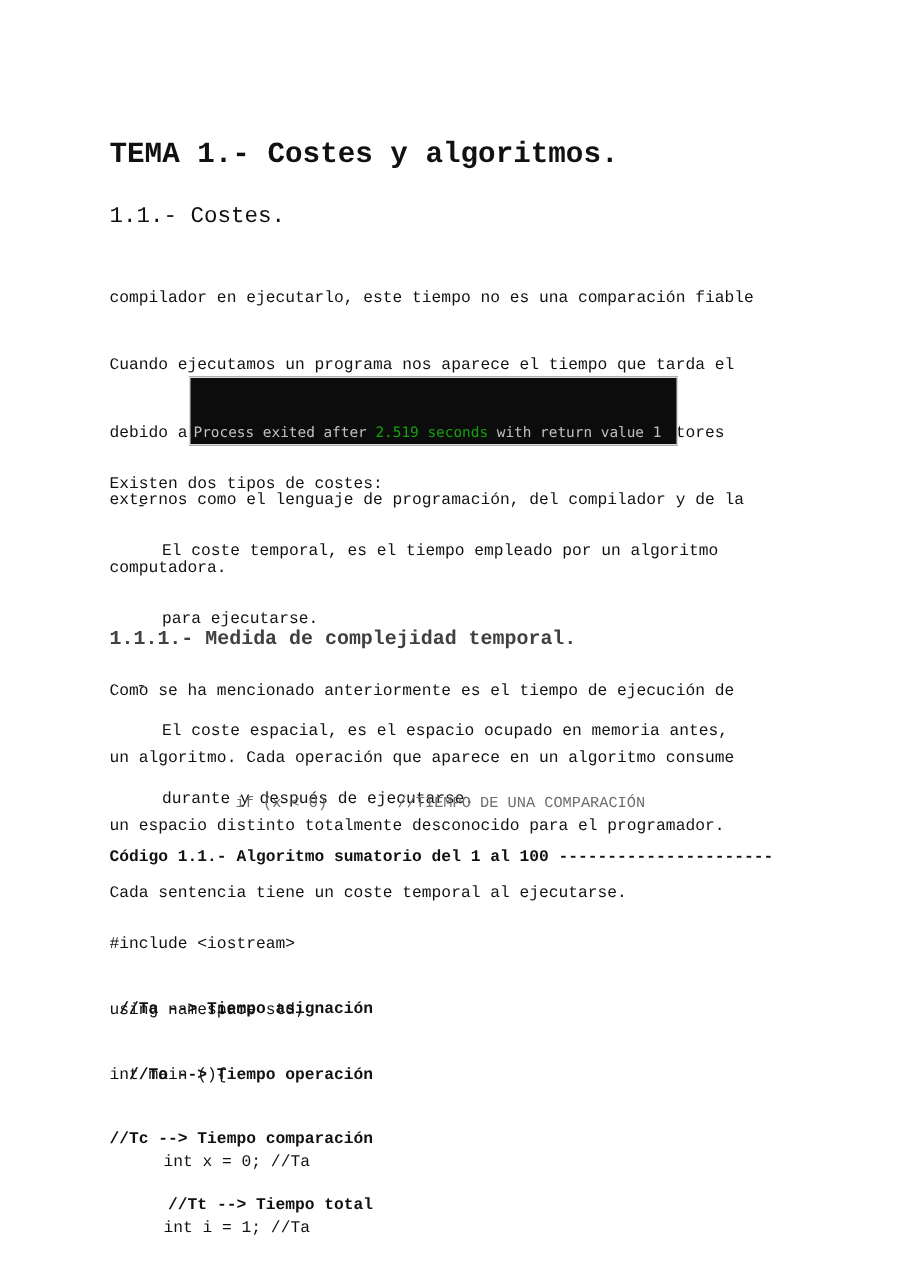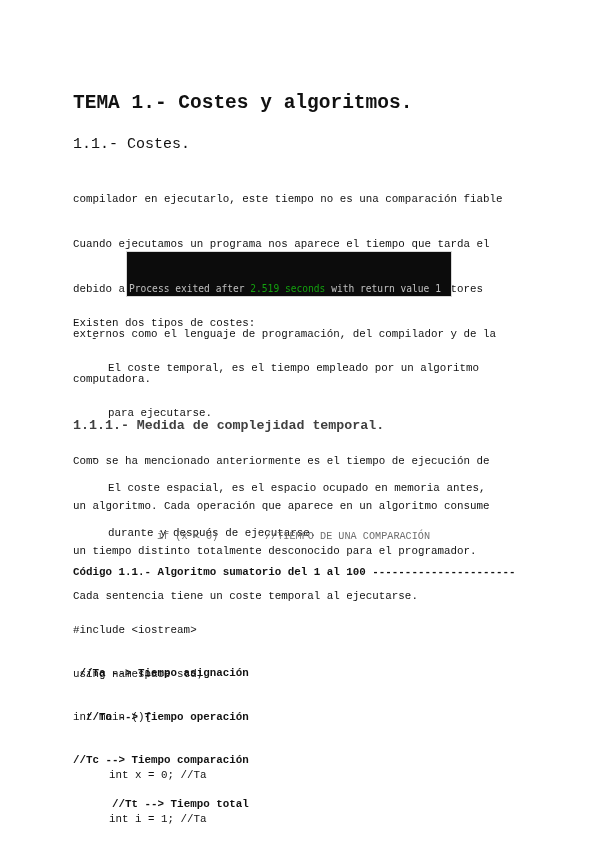--- a/index.html
+++ b/index.html
@@ -176,21 +176,21 @@
         <div>durante y después de ejecutarse.</div>
       </div>
     </div>
   </div>
 
   <div class="h3">1.1.1.- Medida de complejidad temporal.</div>
 
   <div class="para p3">
     <div>Como se ha mencionado anteriormente es el tiempo de ejecución de</div>
     <div>un algoritmo. Cada operación que aparece en un algoritmo consume</div>
-    <div>un tiempo distinto totalmente desconocido para el programador.</div>
+    <div>un espacio distinto totalmente desconocido para el programador.</div>
     <div>Cada sentencia tiene un coste temporal al ejecutarse.</div>
   </div>
 
   <div class="code-image">
     <div class="row">
       <span class="stmt">if (x &lt; 0)</span>
       <span>//TIEMPO DE UNA COMPARACIÓN</span>
     </div>
     
     

